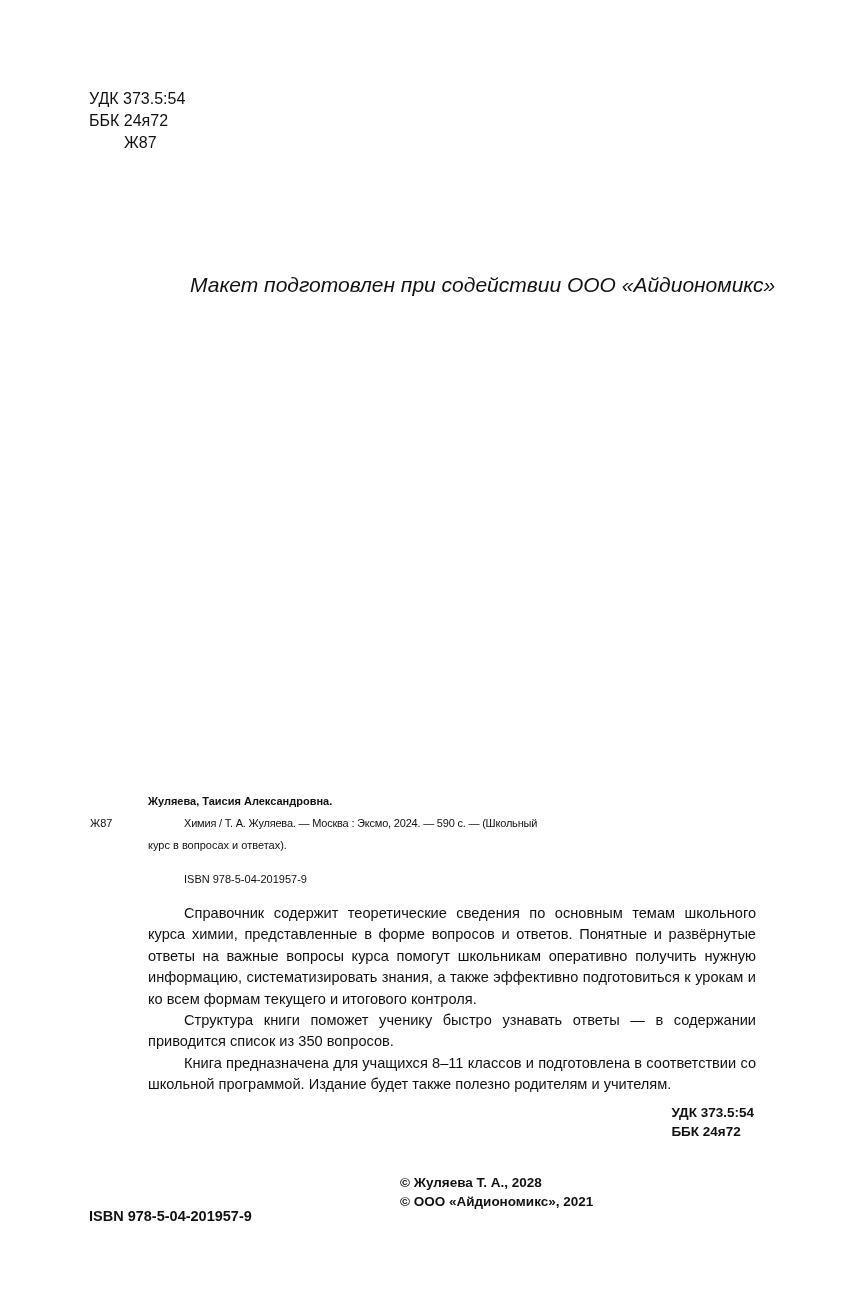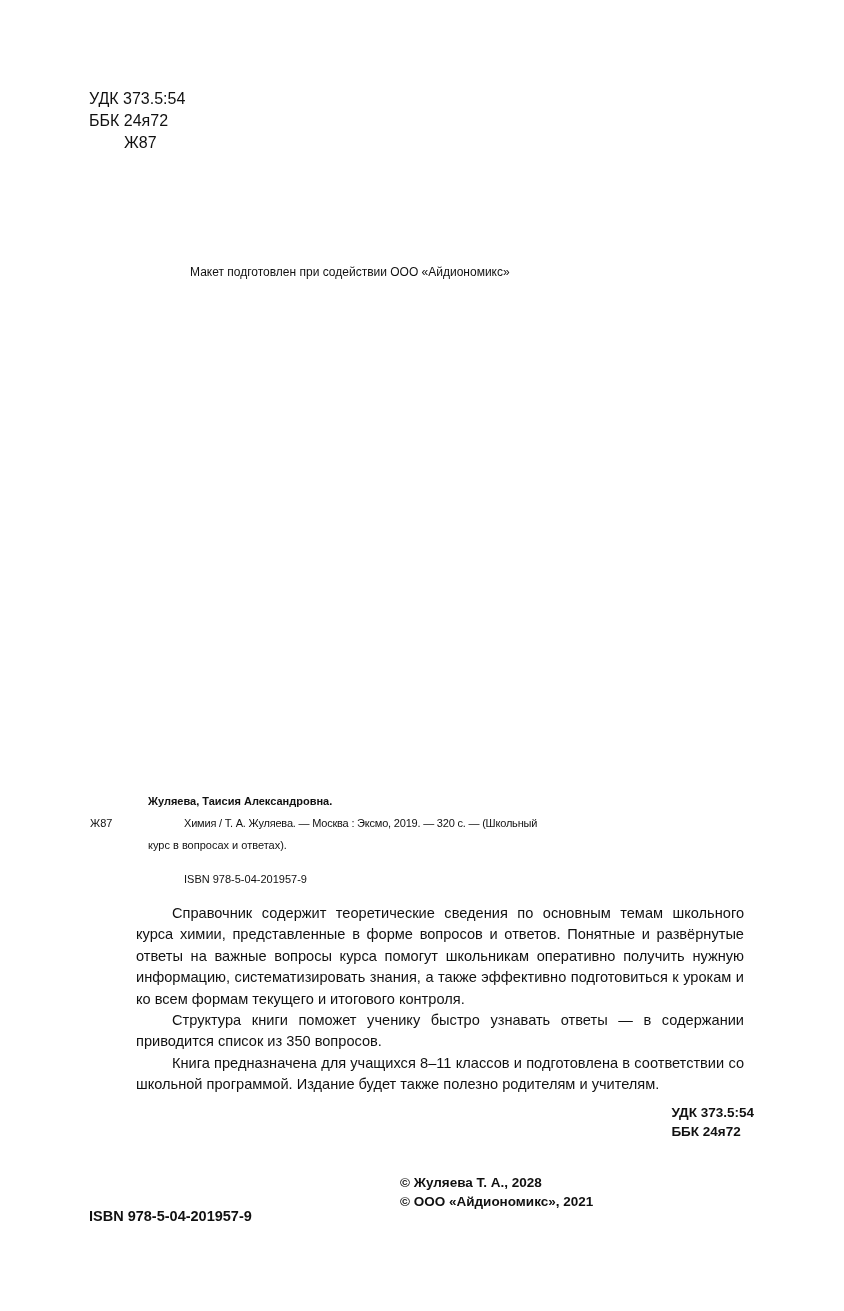--- a/index.html
+++ b/index.html
@@ -4,50 +4,50 @@
   <style>
     html, body { margin: 0; padding: 0; background: #ffffff; }
     body {
       width: 844px; height: 1311px; position: relative; overflow: hidden;
       font-family: "Liberation Sans", "DejaVu Sans", sans-serif;
       color: #111111;
     }
     .abs { position: absolute; white-space: nowrap; }
     .top-codes { left: 89px; top: 88px; font-size: 16px; line-height: 22px; }
     .top-codes .ind { padding-left: 35px; }
-    .prep { left: 190px; top: 265px; font-size: 12px; }
+    .prep { left: 190px; top: 273px; font-size: 21px; font-style: italic; }
     .biblio { left: 90px; top: 790px; width: 665px; font-size: 11px; line-height: 22px; }
     .biblio .author { padding-left: 58px; font-weight: bold; white-space: nowrap; }
     .biblio .row { display: flex; }
     .biblio .code { width: 58px; flex: none; }
     .biblio .title { flex: 1; text-indent: 36px; letter-spacing: -0.2px; }
     .biblio .cont { padding-left: 58px; }
     .biblio .isbn { padding-left: 94px; margin-top: 12px; }
-    .annot { left: 136px; top: 903px; width: 608px; font-size: 14.6px; line-height: 21.4px; text-align: justify; }
+    .annot { left: 148px; top: 903px; width: 608px; font-size: 14.6px; line-height: 21.4px; text-align: justify; }
     .annot p { margin: 0; text-indent: 36px; }
     .udk-right { right: 90px; top: 1103px; font-size: 13.5px; font-weight: bold; line-height: 19px; text-align: left; }
     .copy { left: 400px; top: 1173px; font-size: 13.5px; font-weight: bold; line-height: 19px; }
     .isbn-bottom { left: 89px; top: 1208px; font-size: 14.5px; font-weight: bold; }
   </style>
 </head>
 <body>
 
 <div class="abs top-codes">
   <div>УДК 373.5:54</div>
   <div>ББК 24я72</div>
   <div class="ind">Ж87</div>
 </div>
 
 <div class="abs prep">Макет подготовлен при содействии ООО «Айдиономикс»</div>
 
 <div class="abs biblio">
   <div class="author">Жуляева, Таисия Александровна.</div>
   <div class="row">
     <div class="code">Ж87</div>
-    <div class="title">Химия / Т. А. Жуляева. — Москва : Эксмо, 2019. — 320 с. — (Школьный</div>
+    <div class="title">Химия / Т. А. Жуляева. — Москва : Эксмо, 2024. — 590 с. — (Школьный</div>
   </div>
   <div class="cont">курс в вопросах и ответах).</div>
   <div class="isbn">ISBN 978-5-04-201957-9</div>
 </div>
 
 <div class="abs annot" style="white-space: normal;">
   <p>Справочник содержит теоретические сведения по основным темам школьного курса химии, представленные в форме вопросов и ответов. Понятные и развёрнутые ответы на важные вопросы курса помогут школьникам оперативно получить нужную информацию, систематизировать знания, а также эффективно подготовиться к урокам и ко всем формам текущего и итогового контроля.</p>
   <p>Структура книги поможет ученику быстро узнавать ответы — в содержании приводится список из 350 вопросов.</p>
   <p>Книга предназначена для учащихся 8–11 классов и подготовлена в соответствии со школьной программой. Издание будет также полезно родителям и учителям.</p>
 </div>

